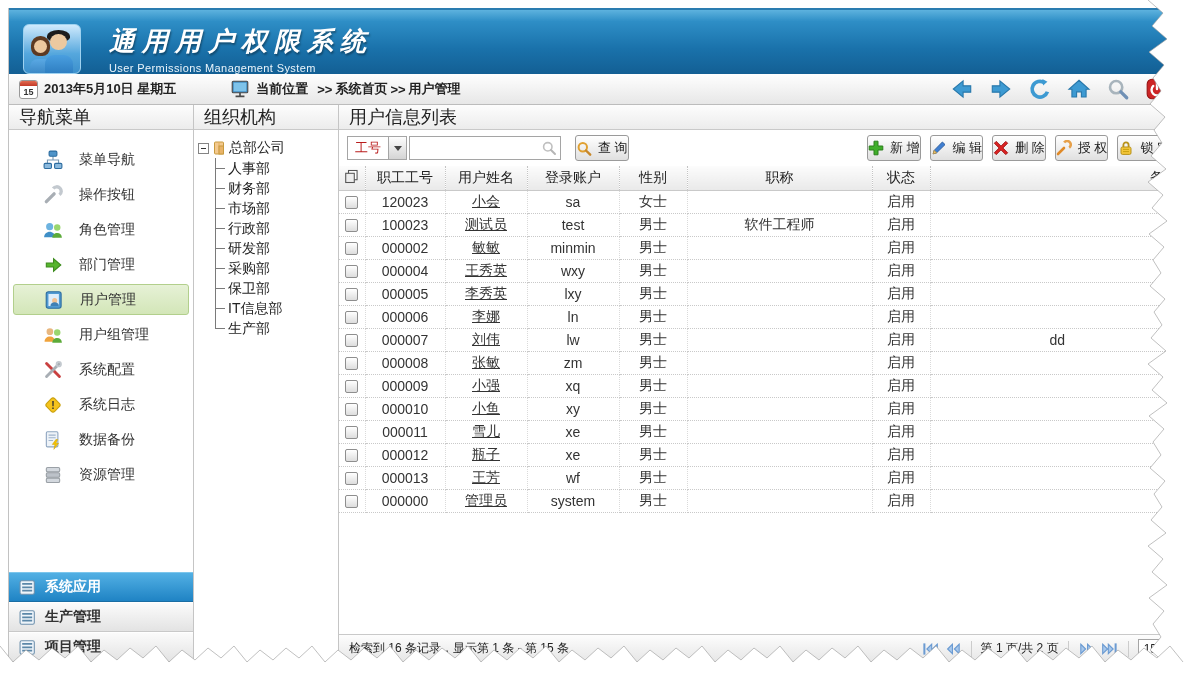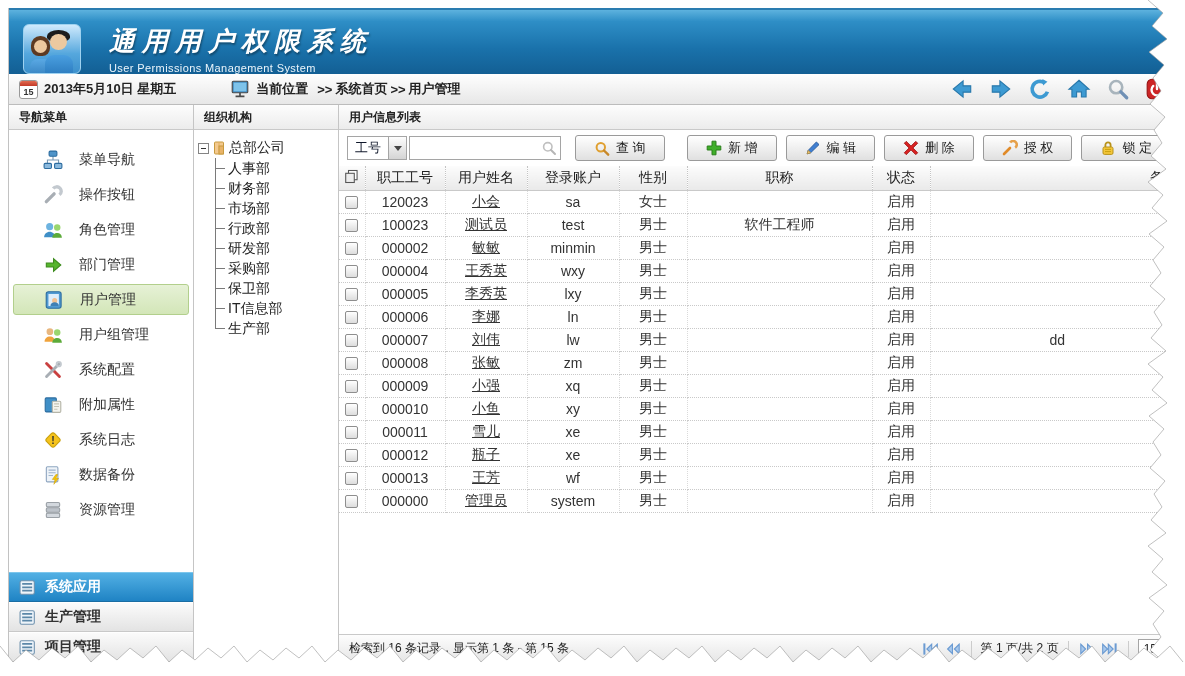--- a/index.html
+++ b/index.html
@@ -30,21 +30,21 @@
   .cal b{position:absolute;left:0;right:0;bottom:0;text-align:center;font-size:9px;color:#333;line-height:12px}
   .monitor-gap{margin-left:48px}
   .icn{display:inline-flex;align-items:center;justify-content:center;flex:none}
   .icn svg{display:block}
   .crumb-sep{font-weight:bold;font-size:13px;color:#222;margin:0 3px}
   .nav-icons{margin-left:auto;display:flex;gap:15px;align-items:center;padding-right:10px}
   .nav-btn{width:24px;height:24px;cursor:pointer}
 
   
   .main{display:flex;height:calc(100% - 99px)}
-  .panel-header{height:25px;line-height:25px;background:linear-gradient(#fdfdfd,#ececec);border-bottom:1px solid #c9c9c9;font-weight:bold;font-size:12px;color:#222;padding-left:10px;flex:none}
+  .panel-header{height:25px;line-height:25px;background:linear-gradient(#fdfdfd,#ececec);border-bottom:1px solid #c9c9c9;font-weight:normal;font-size:18px;color:#222;padding-left:10px;flex:none}
 
   .sidebar{width:185px;border-right:1px solid #c5c5c5;display:flex;flex-direction:column;background:#fff}
   .side-items{flex:1;padding-top:12px}
   .side-item{height:35px;display:flex;align-items:center;padding-left:34px;gap:16px;font-size:14px;color:#333;cursor:pointer}
   .side-item .icn{width:20px;height:20px}
   .side-item.selected{background:linear-gradient(#e6f1d6,#d3e6b8);border:1px solid #b2cf8c;border-radius:3px;margin:2px 4px;padding-left:30px;height:31px}
   .acc{height:30px;display:flex;align-items:center;gap:9px;padding-left:10px;font-weight:bold;font-size:14px;color:#333;background:linear-gradient(#fbfbfb,#e3e3e3);border-top:1px solid #fff;border-bottom:1px solid #c9c9c9;cursor:pointer}
   .acc .icn{width:17px;height:17px}
   .acc.active{background:linear-gradient(#52b0e4,#1f83c4);color:#fff;border-top:1px solid #7cc6ec;border-bottom:1px solid #1a6da3}
 
@@ -56,27 +56,27 @@
   .tree-kids{list-style:none;margin:0 0 0 17px;padding:0}
   .tree-kids li{position:relative;padding-left:13px;height:20px;line-height:20px;white-space:nowrap}
   .tree-kids li::before{content:'';position:absolute;left:0;top:0;height:10px;width:9px;border-left:1px solid #7a7a7a;border-bottom:1px solid #7a7a7a}
   .tree-kids li:not(:last-child)::after{content:'';position:absolute;left:0;top:10px;bottom:0;border-left:1px solid #7a7a7a}
   .tree-label{cursor:pointer}
 
   
   .content{flex:1;display:flex;flex-direction:column;background:#fff;min-width:0}
   .actions-row{display:flex;align-items:center;padding:5px 8px;gap:0;flex:none}
   .combo{display:flex;align-items:stretch;border:1px solid #a5a5a5;background:#fff;height:24px}
-  .combo .fld{padding:2px 7px 0 7px;font-size:13px;color:#0f172a}
+  .combo .fld{padding:2px 7px 0 7px;font-size:13px;color:#b91c1c}
   .combo .drop{width:18px;background:linear-gradient(#fdfdfd,#d4d4d4);border-left:1px solid #a5a5a5;display:flex;align-items:center;justify-content:center;cursor:pointer}
   .caret{width:0;height:0;border-left:4px solid transparent;border-right:4px solid transparent;border-top:5px solid #444}
   .input-wrap{position:relative;margin-left:2px}
   .search-input{width:152px;height:24px;border:1px solid #a5a5a5;padding:0 24px 0 6px;font-size:13px;outline:none}
   .input-wrap .mag{position:absolute;right:4px;top:4px;width:16px;height:16px}
-  .btn{height:26px;display:inline-flex;align-items:center;gap:6px;padding:0 18px;border:1px solid #9a9a9a;border-radius:3px;background:linear-gradient(#ffffff,#e0e0e0);font-size:13px;color:#222;cursor:pointer;white-space:nowrap}
+  .btn{height:26px;display:inline-flex;align-items:center;gap:6px;padding:0 0;border:1px solid #9a9a9a;border-radius:3px;background:linear-gradient(#ffffff,#e0e0e0);font-size:13px;color:#222;cursor:pointer;white-space:nowrap}
   .btn .icn{width:16px;height:16px}
   .query-btn{margin-left:14px}
   .action-btns{margin-left:auto;display:flex;gap:9px}
 
   table.grid{border-collapse:collapse;width:100%;table-layout:fixed;font-size:14px;flex:none}
   table.grid th{height:24px;background:linear-gradient(#fcfcfc,#e9e9e9);border-bottom:1px solid #c9c9c9;border-right:1px dotted #c4c4c4;font-weight:normal;color:#222;overflow:hidden;white-space:nowrap}
   table.grid th:last-child{border-right:none;text-align:right;padding-left:6px}
   table.grid td{height:23px;text-align:center;border-bottom:1px dotted #c9c9c9;border-right:1px dotted #dadada;color:#333;overflow:hidden;white-space:nowrap}
   table.grid td:last-child{border-right:none}
   td.note{text-align:left;padding-left:6px}
@@ -248,30 +248,20 @@
                   <path d="M3.2 3.2l11.6 11.6" stroke="#c94040" stroke-width="2.6" stroke-linecap="round"></path>
                   <path d="M14.8 3.2L3.2 14.8" stroke="#a8aeb4" stroke-width="2.6" stroke-linecap="round"></path>
                   <circle cx="14.2" cy="3.8" r="2" fill="none" stroke="#c3c9cf" stroke-width="1.6"></circle>
                 </svg>
               </span>
               <span>系统配置</span>
             </div>
             <div class="side-item">
               <span class="icn">
                 <svg width="20" height="20" viewBox="0 0 18 18">
-                  <rect x="2" y="2.6" width="10" height="12.6" rx="1" fill="#3f8fc7" stroke="#2d6da0"></rect>
-                  <rect x="8.4" y="5.6" width="7.6" height="10" rx="1" fill="#f4f4ee" stroke="#b5b5a8"></rect>
-                  <path d="M10 8h4.4M10 10.4h4.4M10 12.8h3" stroke="#c3c3b5"></path>
-                </svg>
-              </span>
-              <span>附加属性</span>
-            </div>
-            <div class="side-item">
-              <span class="icn">
-                <svg width="20" height="20" viewBox="0 0 18 18">
                   <rect x="3.9" y="3.9" width="10.2" height="10.2" rx="2.2" transform="rotate(45 9 9)" fill="#f5c31d" stroke="#caa10e"></rect>
                   <text x="9" y="12.6" font-size="9.5" text-anchor="middle" fill="#333" font-weight="bold">!</text>
                 </svg>
               </span>
               <span>系统日志</span>
             </div>
             <div class="side-item">
               <span class="icn">
                 <svg width="20" height="20" viewBox="0 0 18 18">
                   <rect x="3" y="1.6" width="10.4" height="13.6" rx="1" fill="#eef3f8" stroke="#8fa6c0"></rect>

